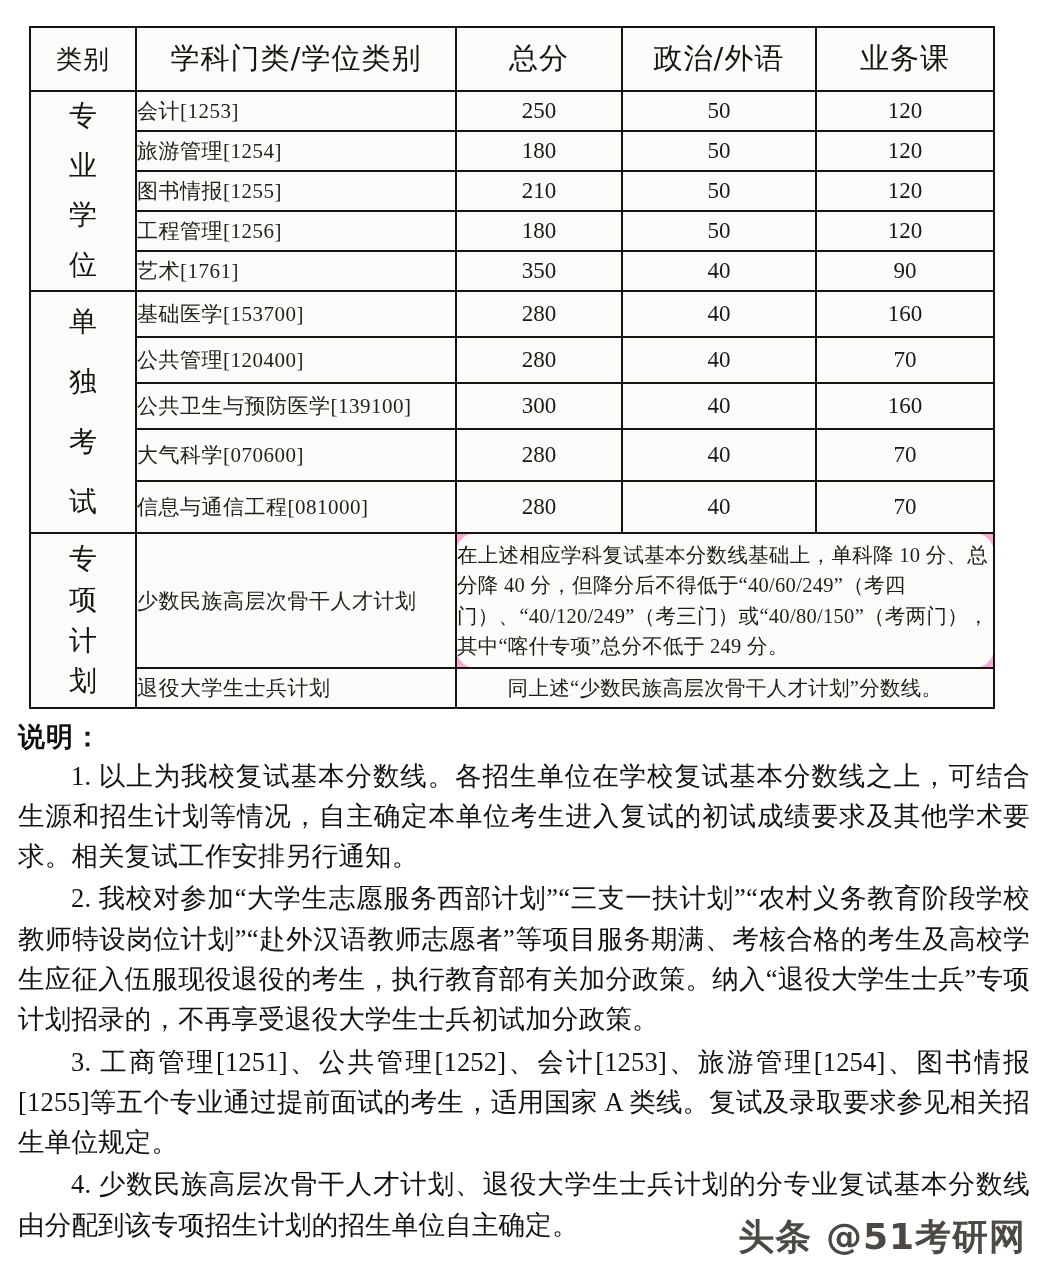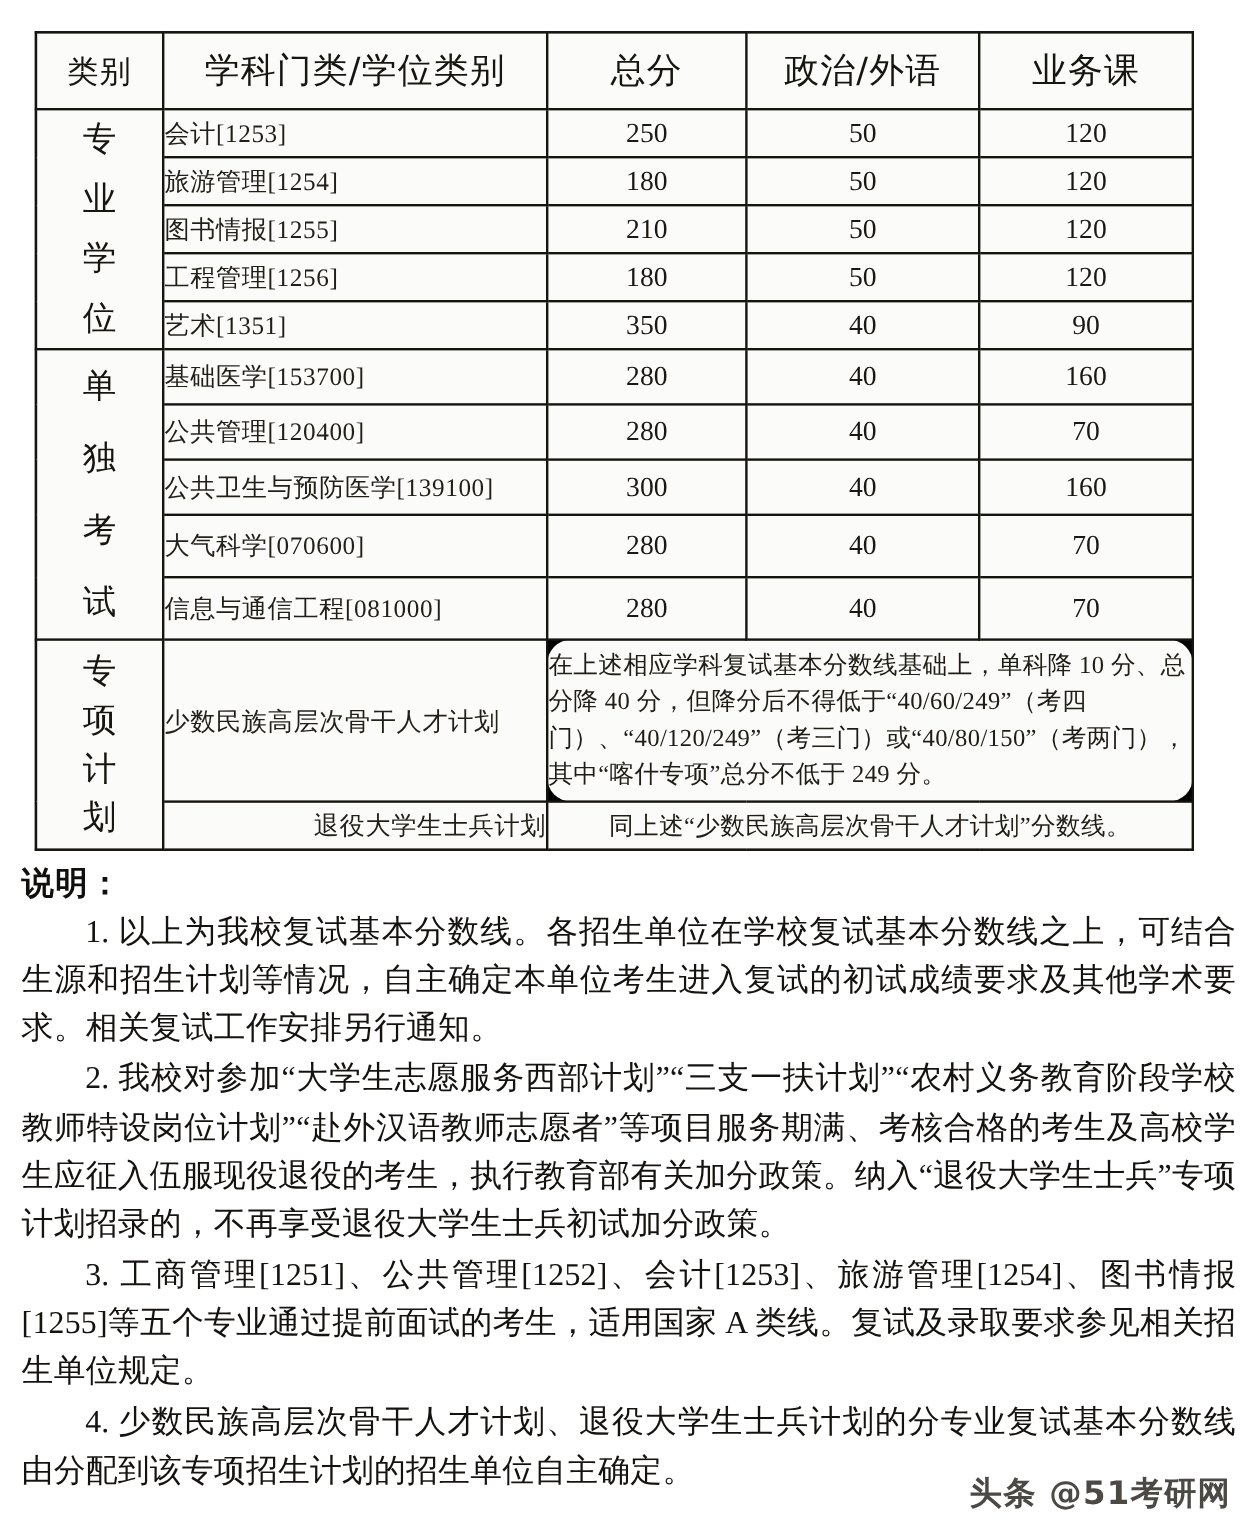--- a/index.html
+++ b/index.html
@@ -20,21 +20,21 @@
   .score-table-wrap {
     position: absolute;
     left: 29px;
     top: 26px;
     width: 964px;
   }
   table.score-table {
     border-collapse: collapse;
     table-layout: fixed;
     width: 964px;
-    background: #000000;
+    background: #f9a8d4;
     padding-left: 48px;
   }
   table.score-table td,
   table.score-table th {
     border: 2px solid #16140f;
     padding: 0;
     vertical-align: middle;
     background: #fbfbf9;
     font-weight: normal;
   }
@@ -145,21 +145,21 @@
     letter-spacing: 0.2px;
     margin: 0 0 2px 0;
   }
   .note-item:last-child { margin-bottom: 0; }
 
   
   .watermark {
     position: absolute;
     right: 22px;
     bottom: 12px;
-    font-size: 27px;
+    font-size: 36px;
     font-weight: bold;
     font-family: "DejaVu Sans", "Liberation Sans", sans-serif;
     color: #3d3a36;
     letter-spacing: 1px;
     opacity: 0.92;
     white-space: nowrap;
   }
 </style>
 </head>
 <body>
@@ -210,21 +210,21 @@
         <td class="num">50</td>
         <td class="num">120</td>
       </tr>
       <tr class="r-38">
         <td class="disc">工程管理[1256]</td>
         <td class="num">180</td>
         <td class="num">50</td>
         <td class="num">120</td>
       </tr>
       <tr class="r-38">
-        <td class="disc">艺术[1351]</td>
+        <td class="disc">艺术[1761]</td>
         <td class="num">350</td>
         <td class="num">40</td>
         <td class="num">90</td>
       </tr>
 
       <tr class="r-44">
         <td class="group-label" rowspan="5">
           <div class="vstack">
             <span>单</span>
             <span>独</span>
@@ -268,21 +268,21 @@
             <span>专</span>
             <span>项</span>
             <span>计</span>
             <span>划</span>
           </div>
         </td>
         <td class="disc" style="height:133px;margin-left:28px;">少数民族高层次骨干人才计划</td>
         <td class="note" colspan="3">在上述相应学科复试基本分数线基础上，单科降 10 分、总分降 40 分，但降分后不得低于“40/60/249”（考四门）、“40/120/249”（考三门）或“40/80/150”（考两门），其中“喀什专项”总分不低于 249 分。</td>
       </tr>
       <tr>
-        <td class="disc" style="height:38px;text-align:right;">退役大学生士兵计划</td>
+        <td class="disc" style="height:38px;">退役大学生士兵计划</td>
         <td class="note-short" colspan="3">同上述“少数民族高层次骨干人才计划”分数线。</td>
       </tr>
 
     </tbody>
   </table>
 </div>
 
 <div class="notes">
   <div class="notes-title">说明：</div>
   <p class="note-item">1. 以上为我校复试基本分数线。各招生单位在学校复试基本分数线之上，可结合生源和招生计划等情况，自主确定本单位考生进入复试的初试成绩要求及其他学术要求。相关复试工作安排另行通知。</p>

